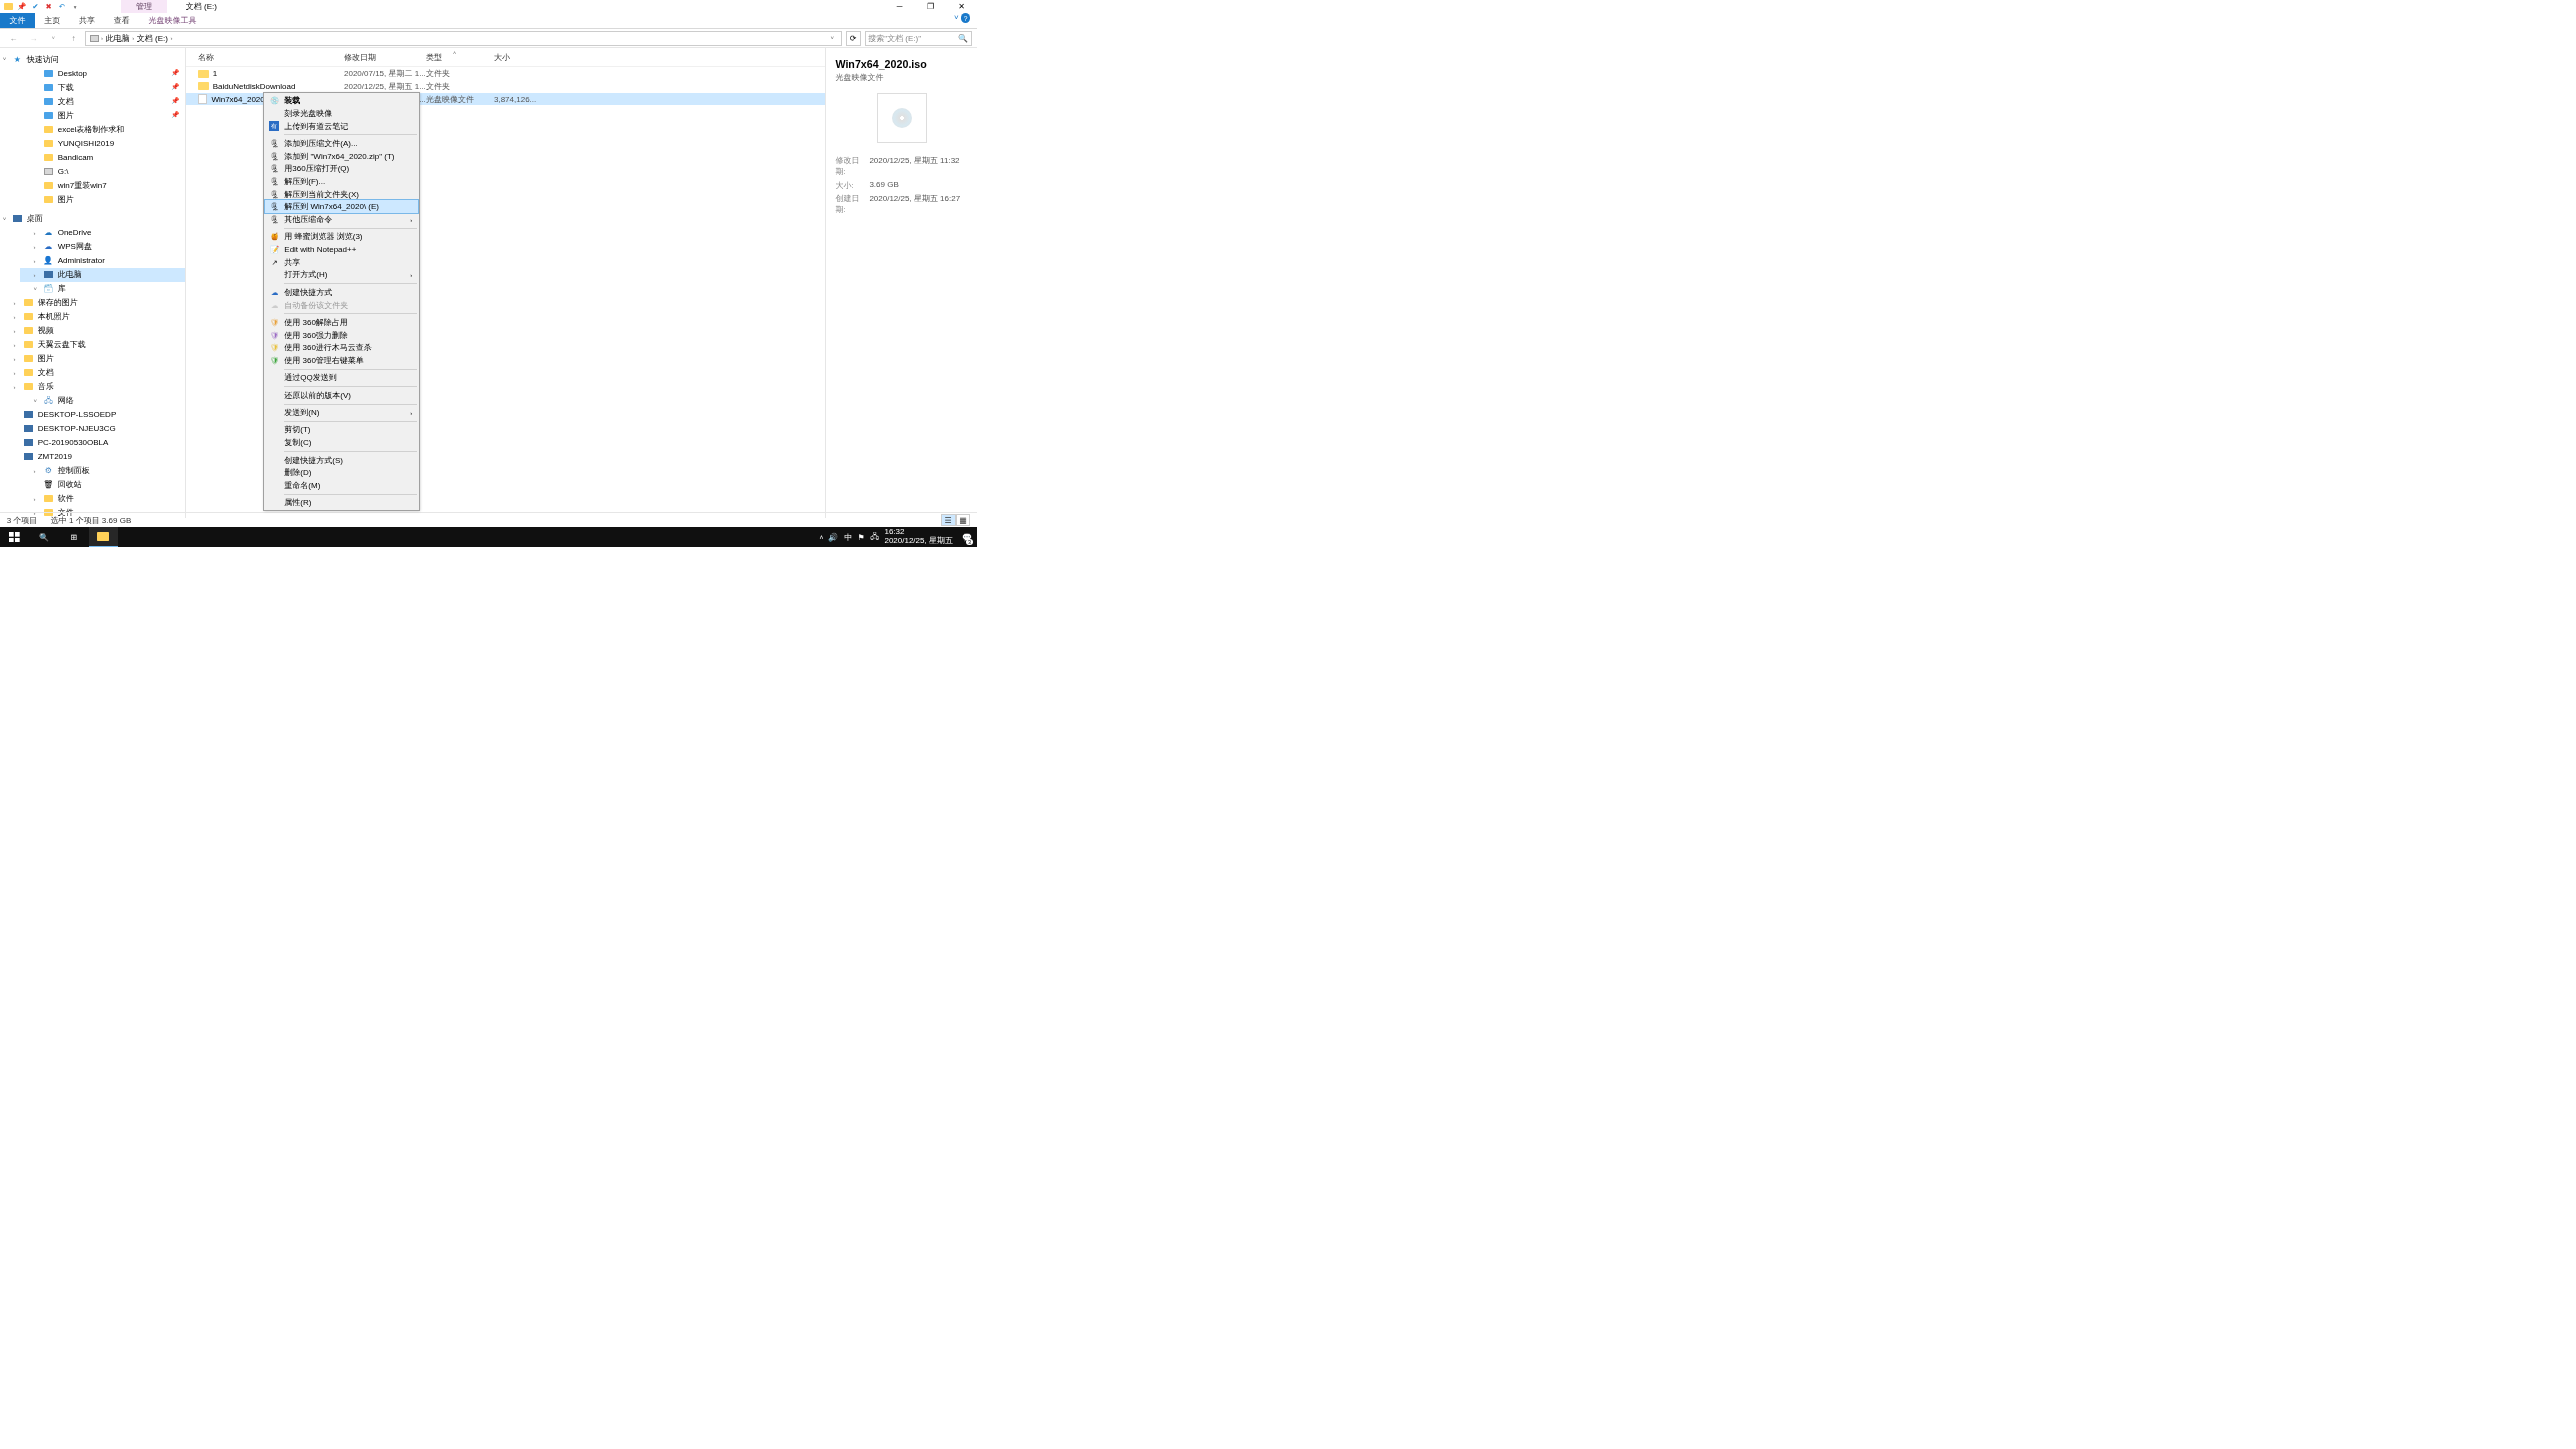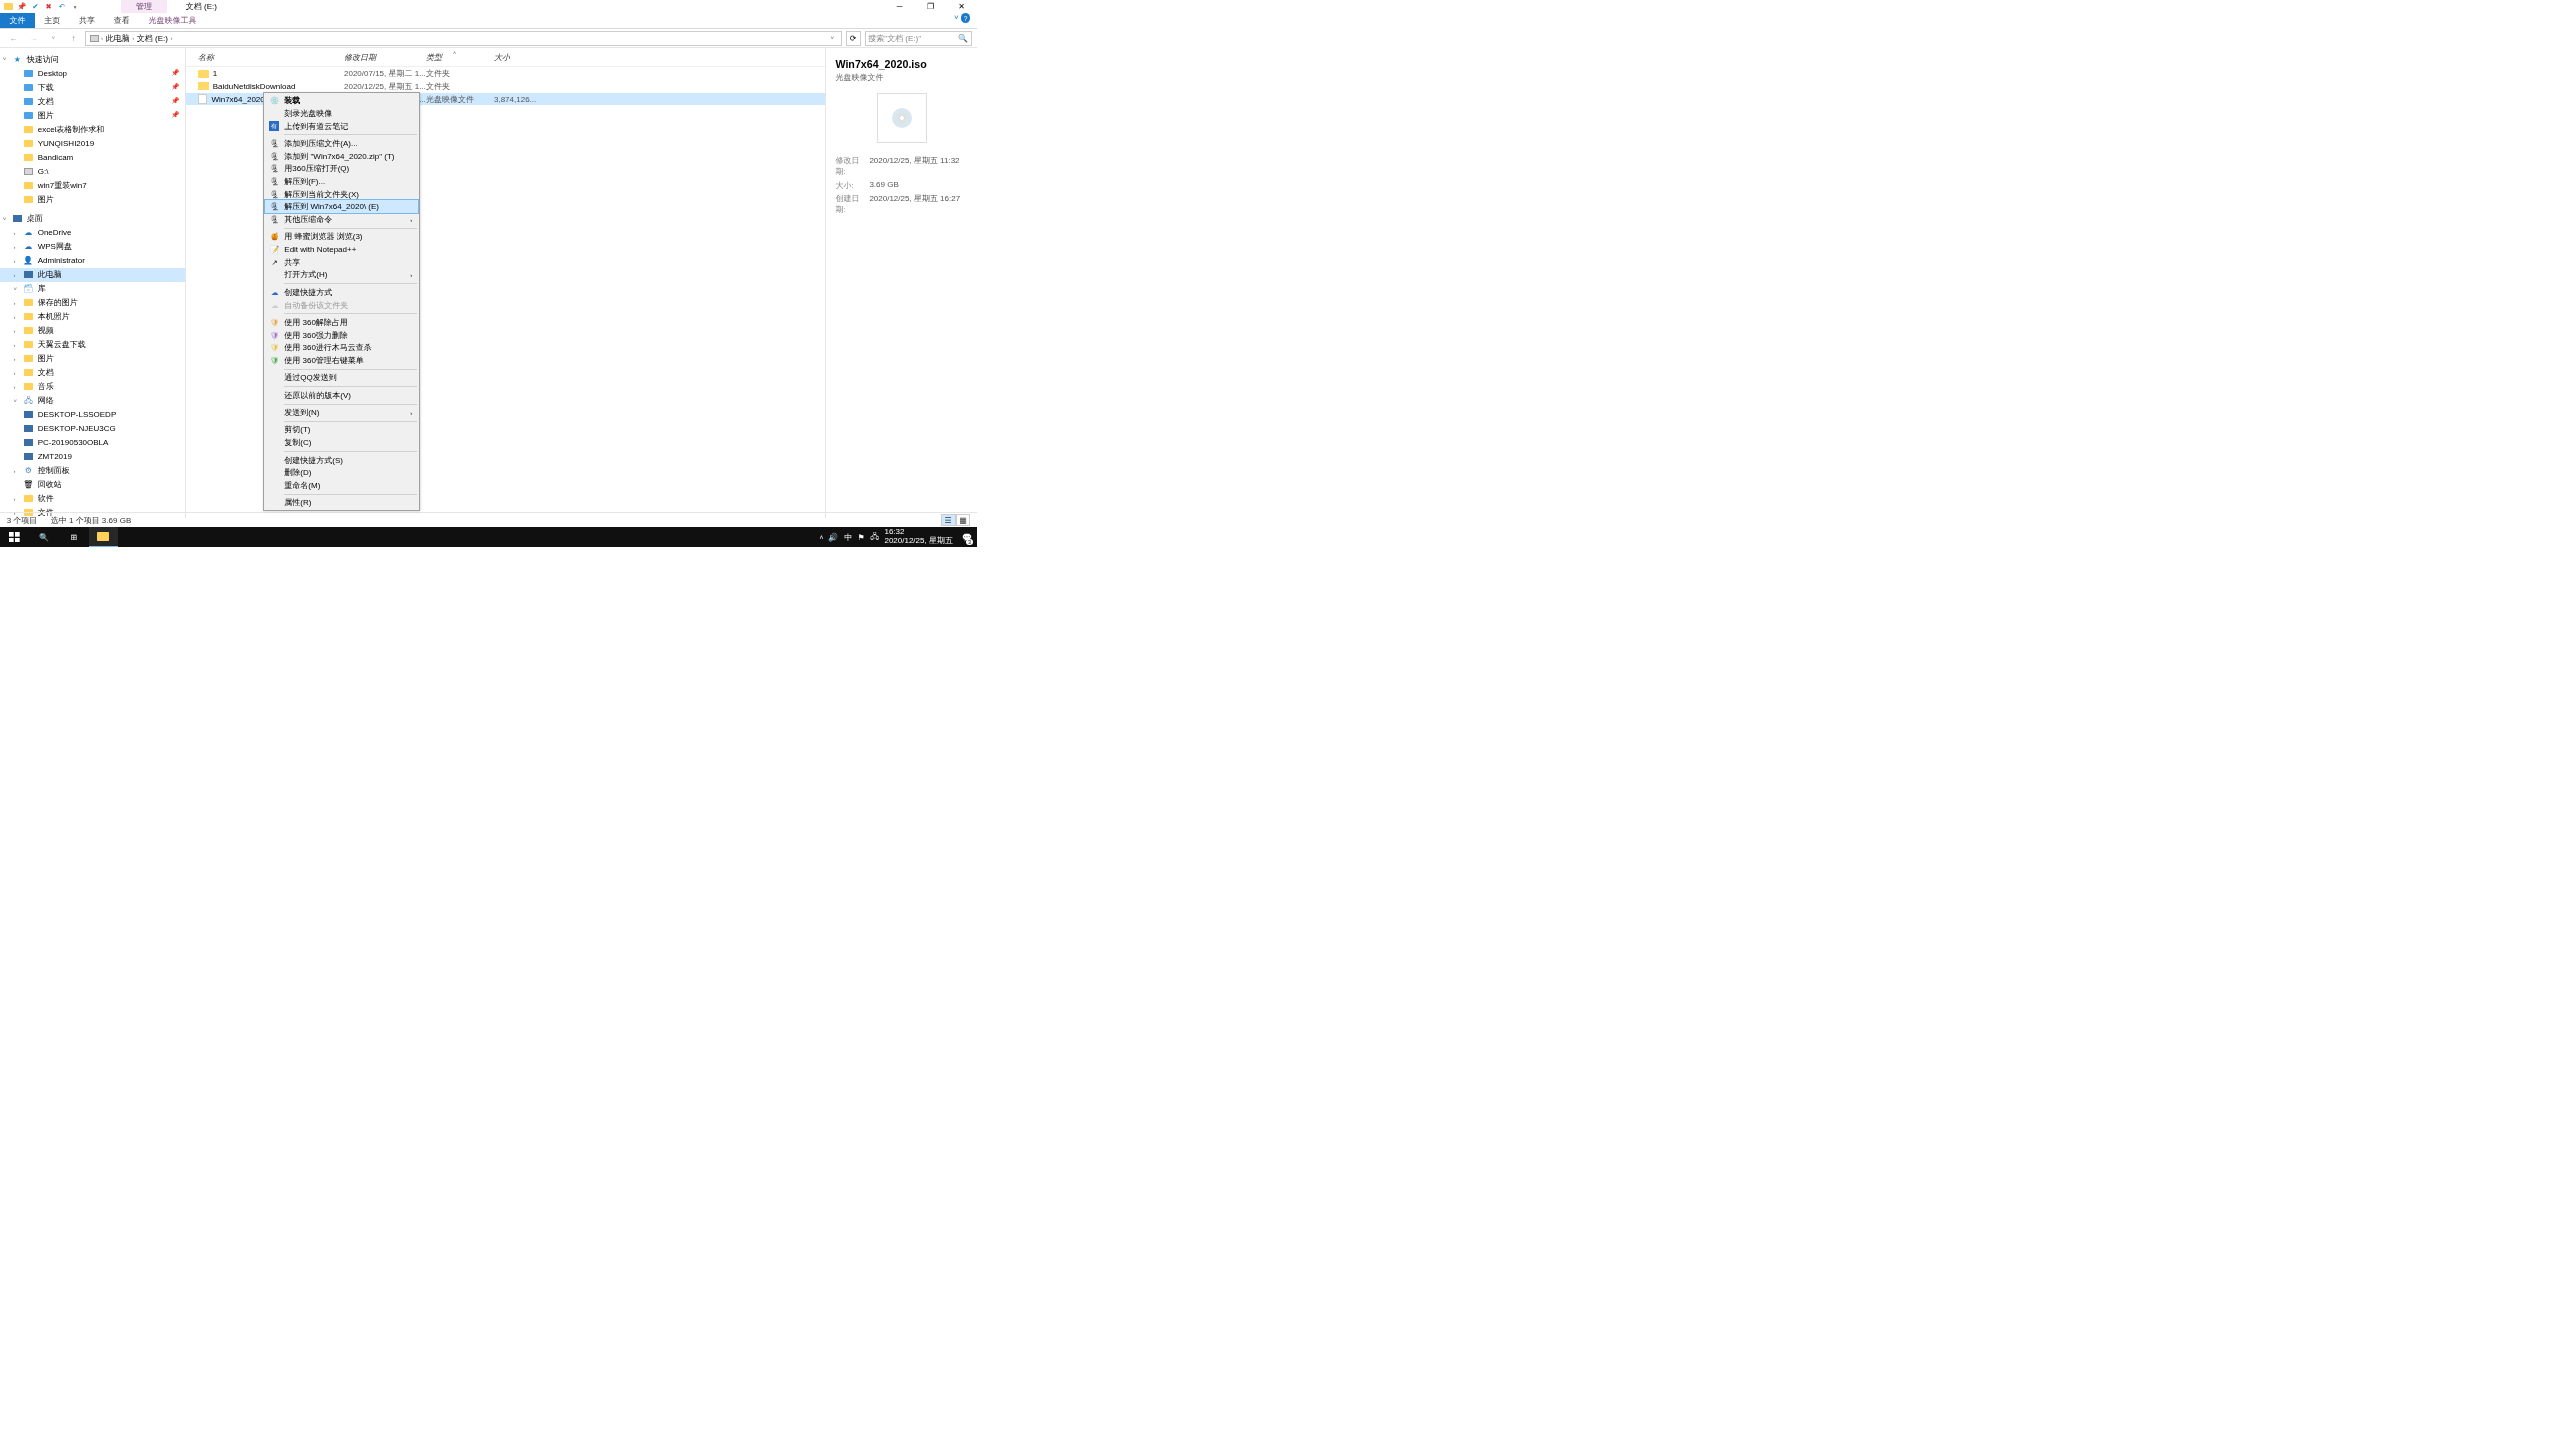--- a/index.html
+++ b/index.html
@@ -28,32 +28,32 @@
 .bc-chev { color: #666; font-size: 6px; }
 .refresh { width: 14.8px; text-align: center; border: 0.7px solid #ccc; height: 14.8px; display:flex;align-items:center;justify-content:center;}
 .search { width: 107px; border: 0.7px solid #ccc; height: 14.8px; padding: 0 2.7px; color: #888; display: flex; align-items: center; justify-content: space-between; }
 
 
 .main { display: flex; height: 470px; }
 
 
 .tree { width: 186px; overflow: hidden; padding-top: 4px; border-right: 0.7px solid #e6e6e6; }
 .tree-item { height: 14px; display: flex; align-items: center; padding-left: 12px; gap: 4px; position: relative; }
-.tree-item.d1 { padding-left: 23px; }
+.tree-item.d1 { padding-left: 23px; margin-left: 20px; }
 .tree-item.d2 { padding-left: 23px; }
 .tree-item.sel { background: #cde8ff; }
 .tree-icon { width: 10.7px; height: 10.7px; display: inline-flex; align-items: center; justify-content: center; }
 .pin { position: absolute; right: 5.4px; color: #999; font-size: 6.7px; }
 .chev { position: absolute; left: 2.7px; font-size: 6px; color: #666; }
 .tree-item.d1 .chev, .tree-item.d2 .chev { left: 13.4px; }
 .tree-spacer { height: 5.4px; }
 
 
 .filelist { flex: 1; position: relative; }
-.cols { height: 19px; display: flex; align-items: center; padding-left: 12px; border-bottom: 0.7px solid #f0f0f0; font-style: italic; }
+.cols { height: 19px; display: flex; align-items: center; padding-left: 12px; border-bottom: 0.7px solid #f0f0f0; }
 .col { color: #333; }
 .col.name { width: 146px; }
 .col.date { width: 82px; }
 .col.type { width: 68px; }
 .col.size { width: 55px; text-align: left; }
 .sort-caret { position: absolute; left: 267px; top: 2px; font-size: 5.4px; color: #666; }
 .row { height: 12.7px; display: flex; align-items: center; padding-left: 12px; }
 .row.sel { background: #cde8ff; }
 .row .cell.name { width: 146px; display: flex; align-items: center; gap: 4px; }
 .row .cell.date { width: 82px; color: #555; }

